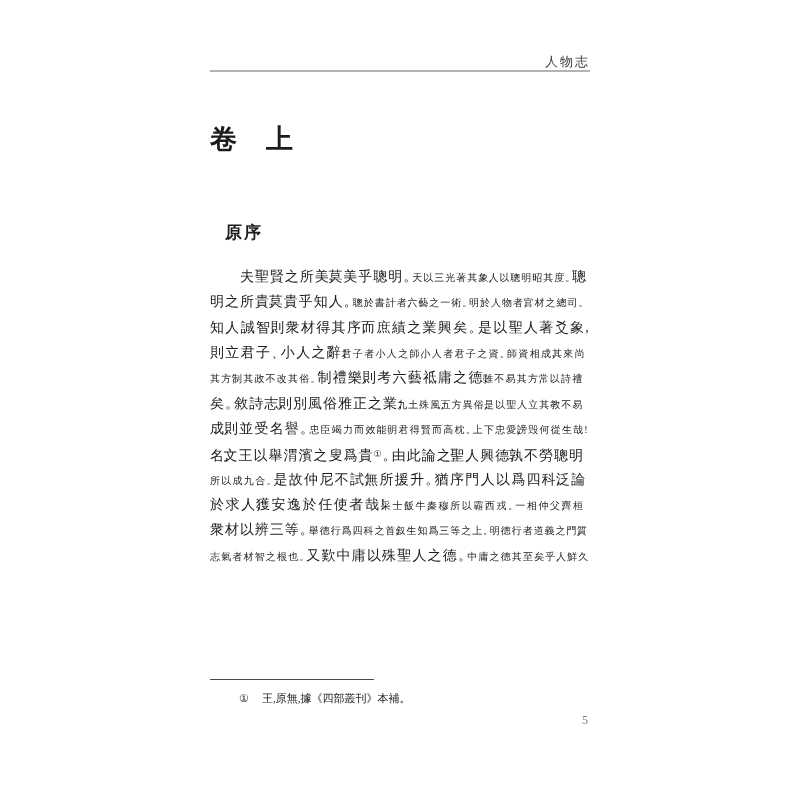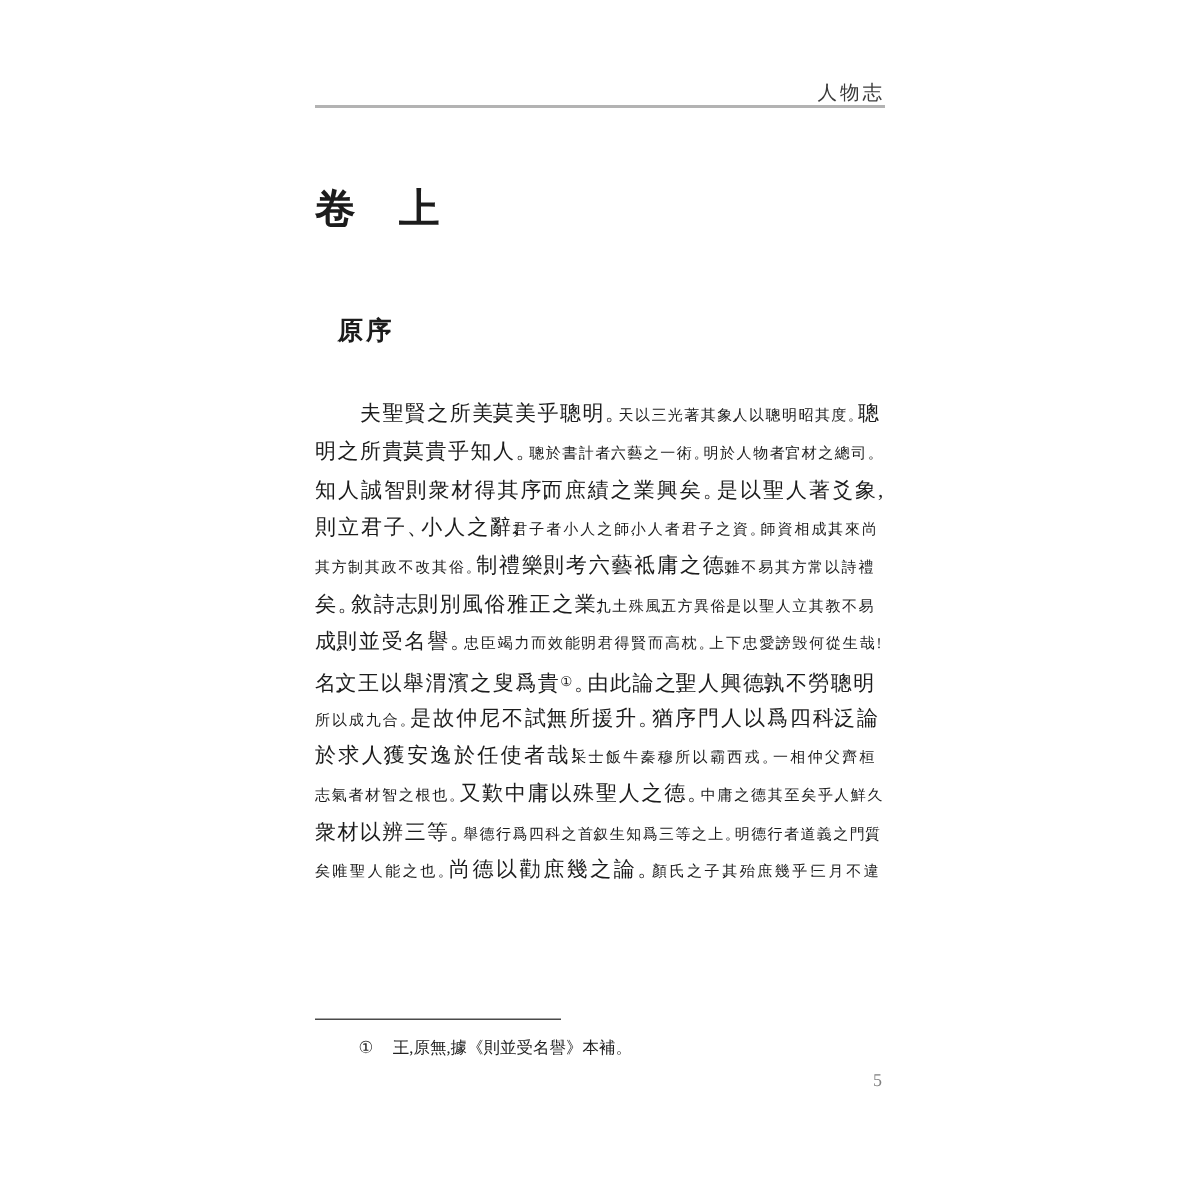--- a/index.html
+++ b/index.html
@@ -14,21 +14,21 @@
   }
   .header-rule {
     position:absolute; left:210px; top:70px; width:380px; height:2px;
     background:#b3b3b3;
   }
   .volume-title {
     position:absolute; left:210px; top:121px;
     font-size:27px; font-weight:bold; letter-spacing:1px;text-align:right;
   }
   .section-title {
-    position:absolute; left:225px; top:209px;
+    position:absolute; left:225px; top:221px;
     font-size:17px; font-weight:bold; letter-spacing:2px;
   }
   .body-text {
     position:absolute; left:210px; top:262px; width:380px;
   }
   .text-line {
     height:25.35px; line-height:30px; font-size:14px;
     text-align:justify; text-align-last:justify;
   }
   .seg-l { font-size:14px; }
@@ -63,25 +63,24 @@
       <div class="text-line"><span class="seg-i">　　</span><span class="seg-l">夫聖賢之所美<span class="pn">,</span>莫美乎聰明<span class="pn">。</span></span><span class="seg-s">天以三光著其象<span class="pn">,</span>人以聰明昭其度<span class="pn">。</span></span><span class="seg-l">聰</span></div>
       <div class="text-line"><span class="seg-l">明之所貴<span class="pn">,</span>莫貴乎知人<span class="pn">。</span></span><span class="seg-s">聰於書計者<span class="pn">,</span>六藝之一術<span class="pn">。</span>明於人物者<span class="pn">,</span>官材之總司<span class="pn">。</span></span></div>
       <div class="text-line"><span class="seg-l">知人誠智<span class="pn">,</span>則衆材得其序<span class="pn">,</span>而庶績之業興矣<span class="pn">。</span>是以聖人著爻象<span class="pn">,</span></span></div>
       <div class="text-line"><span class="seg-l">則立君子<span class="pn">、</span>小人之辭<span class="pn">;</span></span><span class="seg-s">君子者小人之師<span class="pn">,</span>小人者君子之資<span class="pn">。</span>師資相成<span class="pn">,</span>其來尚</span></div>
       <div class="text-line"><span class="seg-s">其方<span class="pn">,</span>制其政不改其俗<span class="pn">。</span></span><span class="seg-l">制禮樂<span class="pn">,</span>則考六藝祗庸之德<span class="pn">;</span></span><span class="seg-s">雖不易其方<span class="pn">,</span>常以詩禮</span></div>
       <div class="text-line"><span class="seg-l">矣<span class="pn">。</span>敘詩志<span class="pn">,</span>則別風俗雅正之業<span class="pn">;</span></span><span class="seg-s">九土殊風<span class="pn">,</span>五方異俗<span class="pn">,</span>是以聖人立其教不易</span></div>
       <div class="text-line"><span class="seg-l">成<span class="pn">,</span>則並受名譽<span class="pn">。</span></span><span class="seg-s">忠臣竭力而效能<span class="pn">,</span>明君得賢而高枕<span class="pn">。</span>上下忠愛<span class="pn">,</span>謗毁何從生哉<span class="pn">!</span></span></div>
       <div class="text-line"><span class="seg-l">名<span class="pn">,</span>文王以舉渭濱之叟爲貴</span><span class="seg-sup">①</span><span class="seg-l"><span class="pn">。</span>由此論之<span class="pn">,</span>聖人興德<span class="pn">,</span>孰不勞聰明</span></div>
       <div class="text-line"><span class="seg-s">所以成九合<span class="pn">。</span></span><span class="seg-l">是故仲尼不試<span class="pn">,</span>無所援升<span class="pn">。</span>猶序門人以爲四科<span class="pn">,</span>泛論</span></div>
       <div class="text-line"><span class="seg-l">於求人<span class="pn">,</span>獲安逸於任使者哉<span class="pn">!</span></span><span class="seg-s">采士飯牛<span class="pn">,</span>秦穆所以霸西戎<span class="pn">。</span>一相仲父<span class="pn">,</span>齊桓</span></div>
+      <div class="text-line"><span class="seg-l">衆材以辨三等<span class="pn">。</span></span><span class="seg-s">舉德行爲四科之首<span class="pn">,</span>叙生知爲三等之上<span class="pn">。</span>明德行者道義之門<span class="pn">,</span>質</span></div>
       <div class="text-line"><span class="seg-s">志氣者材智之根也<span class="pn">。</span></span><span class="seg-l">又歎中庸以殊聖人之德<span class="pn">。</span></span><span class="seg-s">中庸之德其至矣乎<span class="pn">,</span>人鮮久</span></div>
-      <div class="text-line"><span class="seg-l">衆材以辨三等<span class="pn">。</span></span><span class="seg-s">舉德行爲四科之首<span class="pn">,</span>叙生知爲三等之上<span class="pn">。</span>明德行者道義之門<span class="pn">,</span>質</span></div>
-      <div class="text-line"><span class="seg-s">矣<span class="pn">,</span>唯聖人能之也<span class="pn">。</span></span><span class="seg-l">尚德以勸庶幾之論<span class="pn">。</span></span><span class="seg-s">顏氏之子<span class="pn">,</span>其殆庶幾乎<span class="pn">!</span>三月不違</span></div>
     </div>
 
   <div class="footnote-rule"></div>
   <div class="footnote">
-    <span class="fn-marker">①</span><span>王,原無,據《則並受名譽》本補。</span>
+    <span class="fn-marker">①</span><span>王,原無,據《四部叢刊》本補。</span>
   </div>
 
   <div class="page-number">5</div>
 
 </div>
 
 </body></html>

